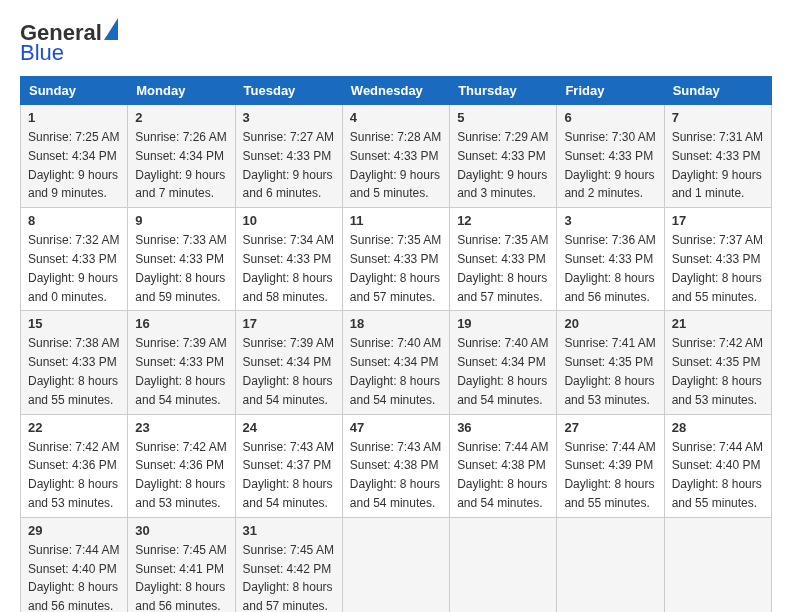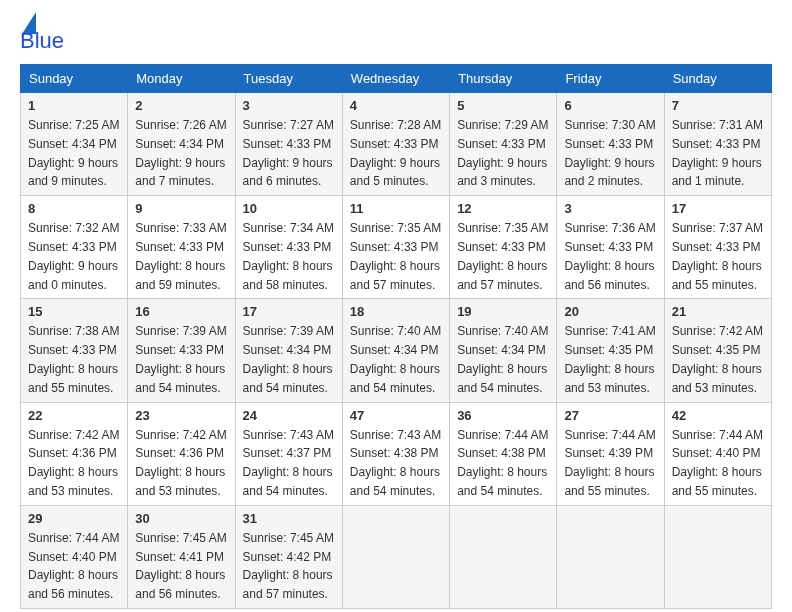--- a/index.html
+++ b/index.html
@@ -34,21 +34,21 @@
       color: #555;
     }
     table {
       width: 100%;
       border-collapse: collapse;
     }
     thead tr th {
       background-color: #1a6bbf;
       color: #fff;
       font-size: 13px;
-      font-weight: normal;
+      font-weight: bold;
       text-align: left;
       padding: 6px 8px;
       border: 1px solid #1a6bbf;
     }
     tbody tr td {
       border: 1px solid #ccc;
       vertical-align: top;
       padding: 5px 7px;
       background: #fff;
       width: 14.28%;
@@ -69,20 +69,21 @@
       line-height: 1.4;
     }
     .empty { background: #f5f5f5; }
   </style>
 </head>
 <body>
 
 <div class="header">
   <div class="logo">
     <div style="display:flex; align-items:center; gap:0px;">
+      <span style="font-size:22px; font-weight:bold; color:#333;">General</span>
       <div style="width:0; height:0; border-left:14px solid transparent; border-right:0; border-bottom:22px solid #1a6bbf; margin-left:2px; margin-top:-8px;"></div>
     </div>
     <span style="font-size:22px; font-weight:normal; color:#1d4ed8; margin-top:-6px;">Blue</span>
   </div>
   <div class="title-area">
     <div class="month-title"></div>
     <div class="subtitle"></div>
   </div>
 </div>
 
@@ -208,21 +209,21 @@
         </td>
         <td>
           <span class="day-num">36</span>
           <span class="day-info">Sunrise: 7:44 AM<br>Sunset: 4:38 PM<br>Daylight: 8 hours and 54 minutes.</span>
         </td>
         <td>
           <span class="day-num">27</span>
           <span class="day-info">Sunrise: 7:44 AM<br>Sunset: 4:39 PM<br>Daylight: 8 hours and 55 minutes.</span>
         </td>
         <td>
-          <span class="day-num">42</span>
+          <span class="day-num">28</span>
           <span class="day-info">Sunrise: 7:44 AM<br>Sunset: 4:40 PM<br>Daylight: 8 hours and 55 minutes.</span>
         </td>
       </tr>
       <tr>
         <td>
           <span class="day-num">29</span>
           <span class="day-info">Sunrise: 7:44 AM<br>Sunset: 4:40 PM<br>Daylight: 8 hours and 56 minutes.</span>
         </td>
         <td>
           <span class="day-num">30</span>

